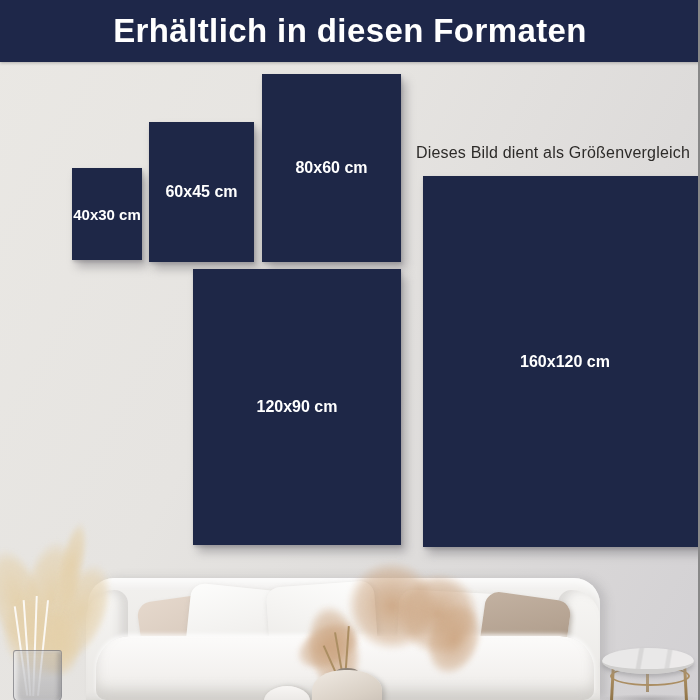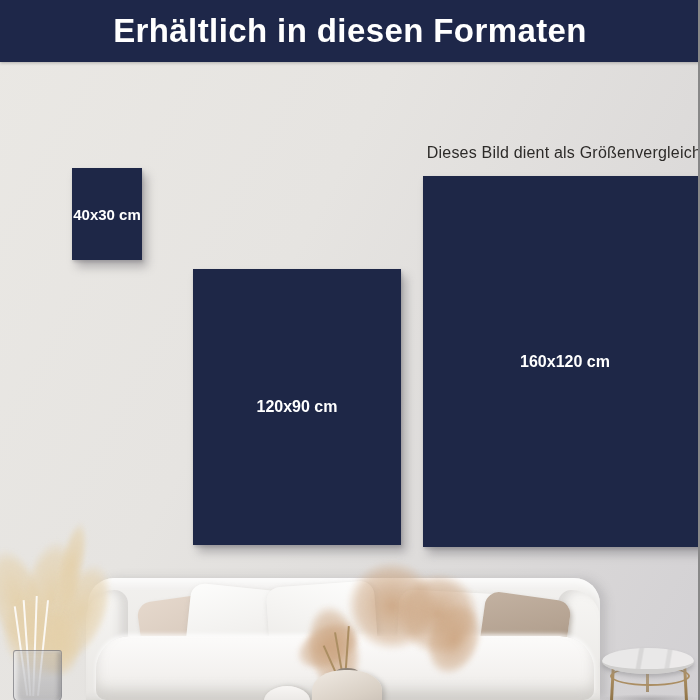--- a/index.html
+++ b/index.html
@@ -15,21 +15,21 @@
     display:flex;align-items:center;justify-content:center;
     box-shadow:0 1px 3px rgba(0,0,0,.25);
   }
   .header h1{
     margin:0;color:var(--label_text,#fff);font-size:33px;font-weight:600;
     letter-spacing:.4px;white-space:nowrap;
   }
   
   .note{
     position:absolute;left:405px;top:144px;width:296px;
-    text-align:right;font-size:16px;color:var(--note_text,#2d2b29);
+    text-align:center;font-size:16px;color:var(--note_text,#2d2b29);
     letter-spacing:.2px;white-space:nowrap;
   }
   
   .panel{
     position:absolute;background:var(--panel,#1e2747);
     color:var(--label_text,#fff);
     display:flex;align-items:center;justify-content:center;
     box-shadow:5px 7px 9px rgba(95,92,100,.40),1px 2px 3px rgba(95,92,100,.28);
   }
   .panel span{font-size:16px;font-weight:600;white-space:nowrap;}
@@ -182,20 +182,26 @@
   <div class="table-ring"></div>
   <div class="leg leg1"></div>
   <div class="leg leg2"></div>
   <div class="table-top"></div>
 
   <div class="note">Dieses Bild dient als Größenvergleich</div>
 
   <div class="panel p-40x30">
     <span>40x30 cm</span>
   </div>
+  <div class="panel p-60x45">
+    <span>60x45 cm</span>
+  </div>
+  <div class="panel p-80x60">
+    <span>80x60 cm</span>
+  </div>
   <div class="panel p-120x90">
     <span>120x90 cm</span>
   </div>
   <div class="panel p-160x120">
     <span>160x120 cm</span>
   </div>
 
 </div>
 
 </body></html>

